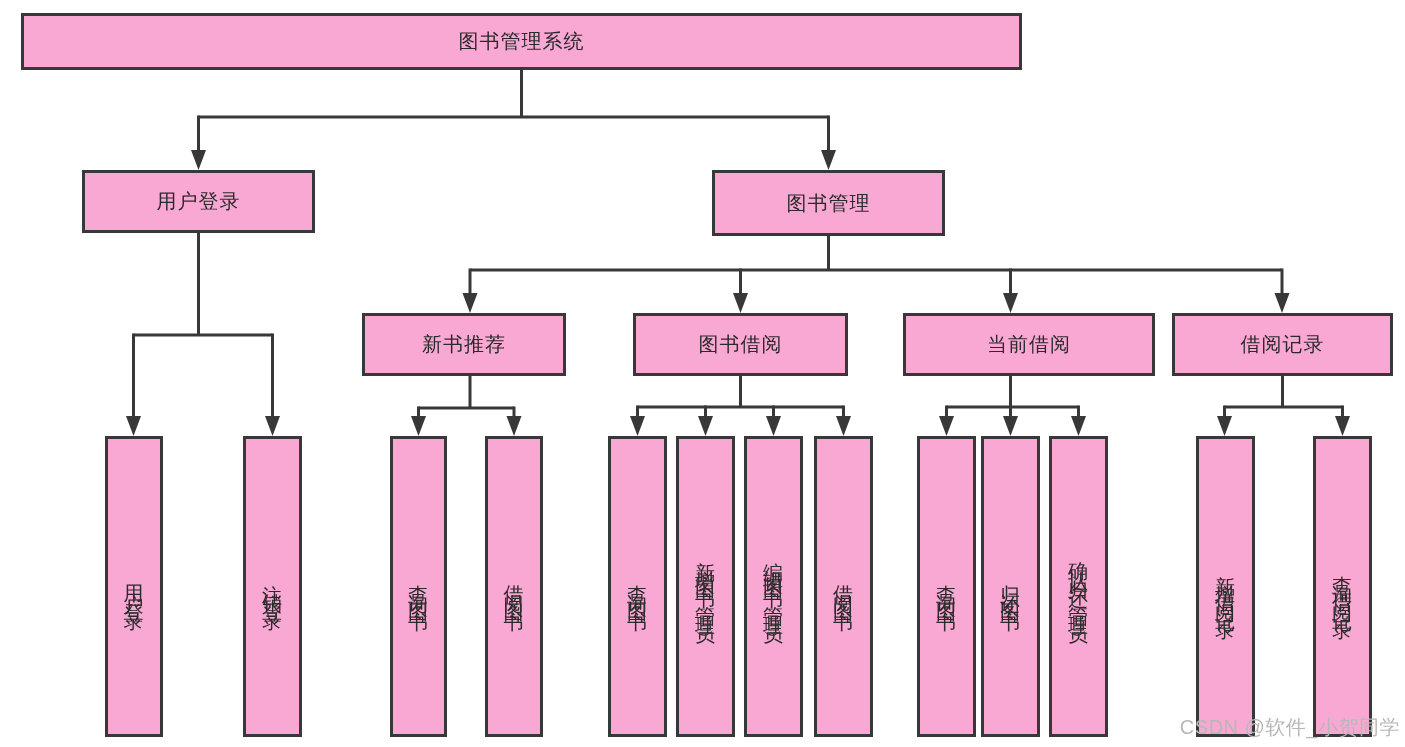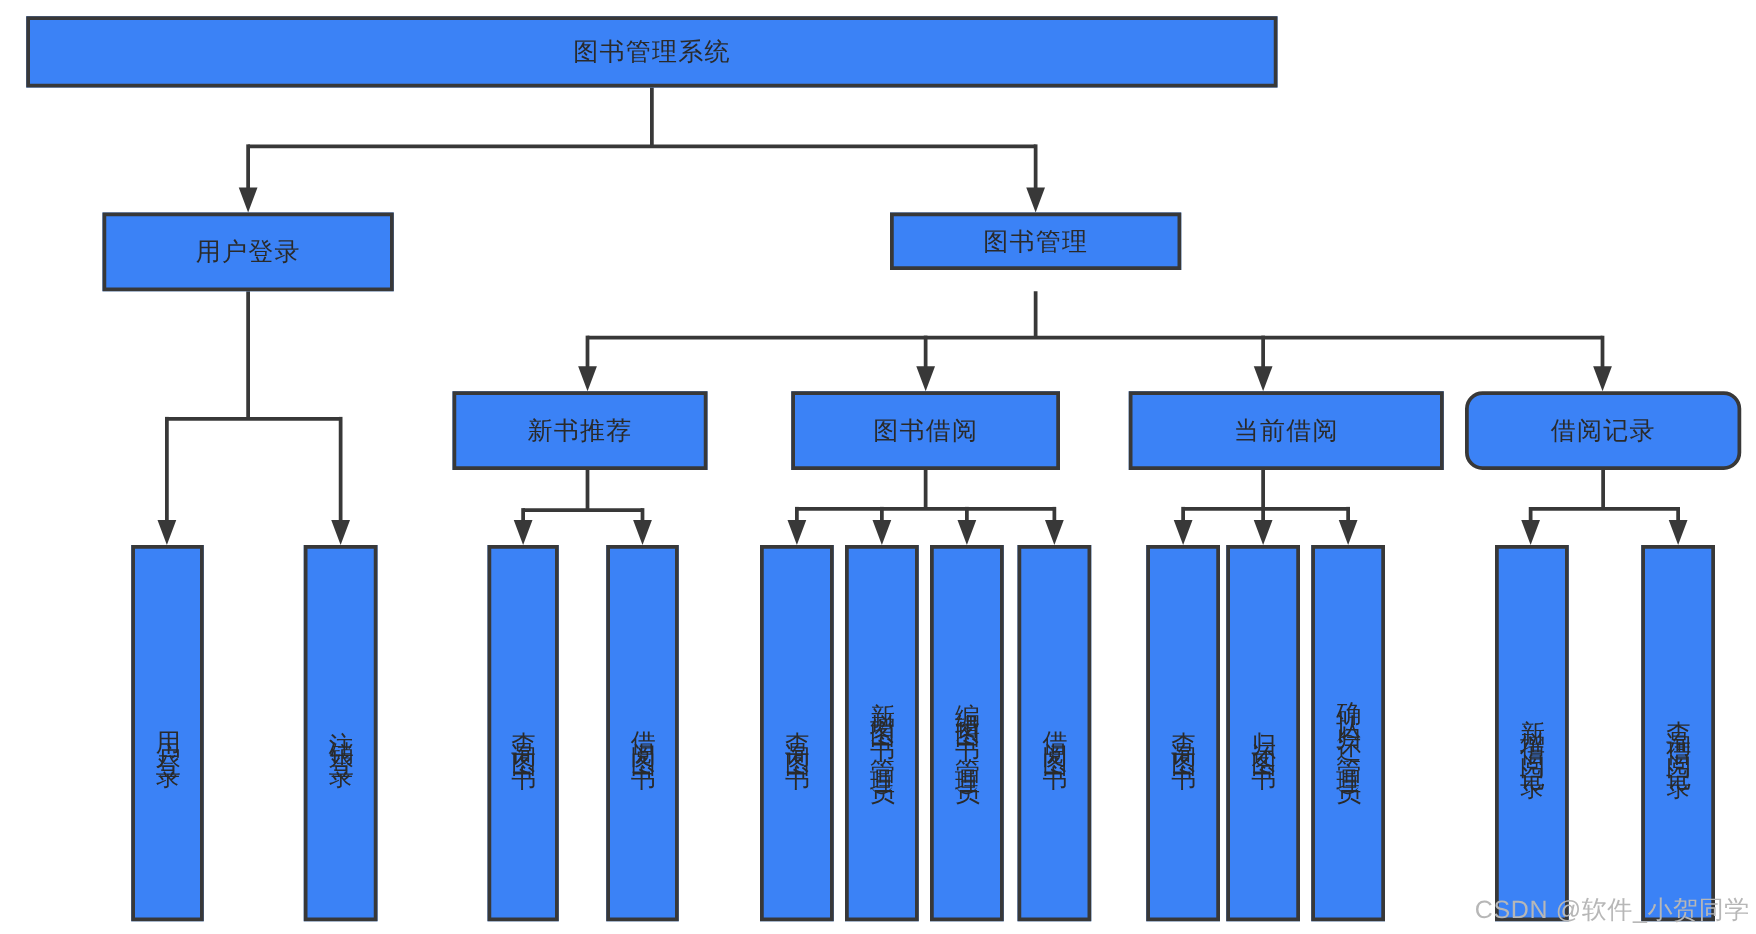--- a/index.html
+++ b/index.html
@@ -14,21 +14,21 @@
   .wires {
     position: absolute;
     left: 0; top: 0;
     width: 1405px; height: 747px;
     z-index: 1;
   }
   .node {
     position: absolute;
     box-sizing: border-box;
     border: 3px solid #383838;
-    background: #3b82f6;
+    background: #f9a8d4;
     display: flex;
     align-items: center;
     justify-content: center;
     color: #2a2a2a;
     font-size: 20px;
     z-index: 2;
     letter-spacing: 1px;
   }
   .leaf .vtext {
     writing-mode: vertical-rl;
@@ -127,34 +127,34 @@
     </g>
   </svg>
 
   <div class="node" style="left:21px; top:13px; width:1001px; height:57px;">
     <span>图书管理系统</span>
   </div>
 
   <div class="node" style="left:82px; top:170px; width:233px; height:63px;">
     <span>用户登录</span>
   </div>
-  <div class="node" style="left:712px; top:170px; width:233px; height:46px;">
+  <div class="node" style="left:712px; top:170px; width:233px; height:66px;">
     <span>图书管理</span>
   </div>
 
   <div class="node" style="left:362px; top:313px; width:204px; height:63px;">
     <span>新书推荐</span>
   </div>
   <div class="node" style="left:633px; top:313px; width:215px; height:63px;">
     <span>图书借阅</span>
   </div>
   <div class="node" style="left:903px; top:313px; width:252px; height:63px;">
     <span>当前借阅</span>
   </div>
-  <div class="node" style="left:1172px; top:313px; width:221px; height:63px;border-radius:14px;">
+  <div class="node" style="left:1172px; top:313px; width:221px; height:63px;">
     <span>借阅记录</span>
   </div>
 
   <div class="node leaf" style="left:105px; top:436px; width:58px; height:301px;">
     <span class="vtext">用户登录</span>
   </div>
   <div class="node leaf" style="left:243px; top:436px; width:59px; height:301px;">
     <span class="vtext">注销登录</span>
   </div>
 

